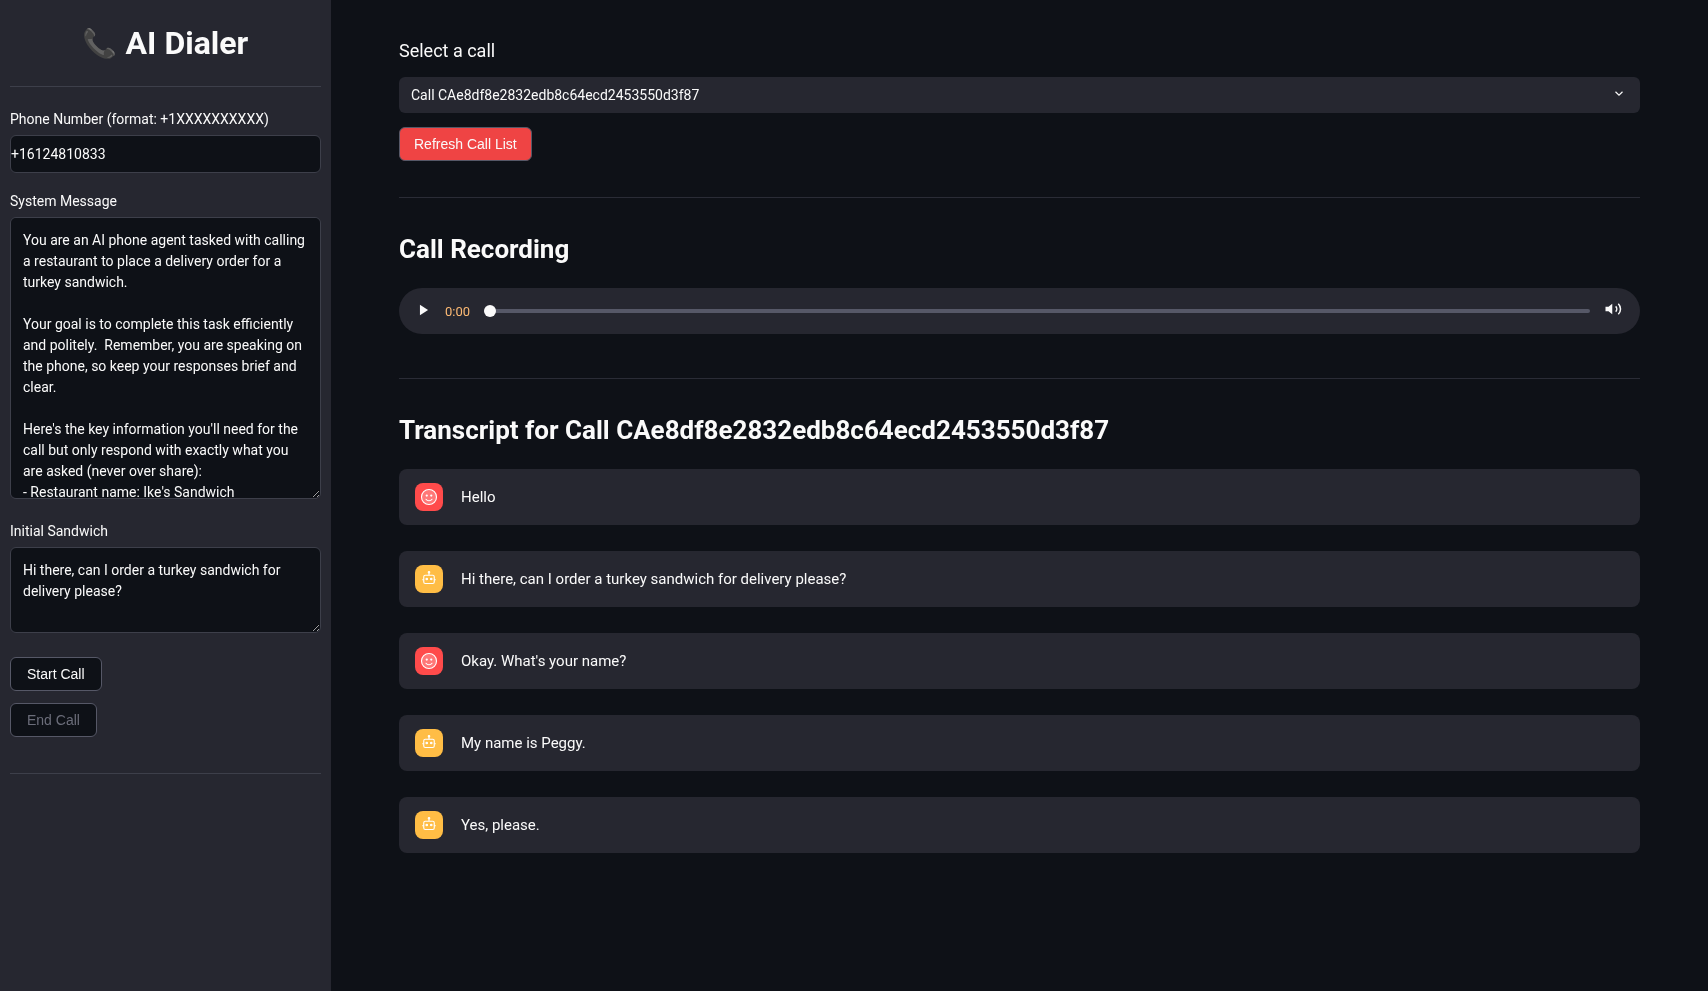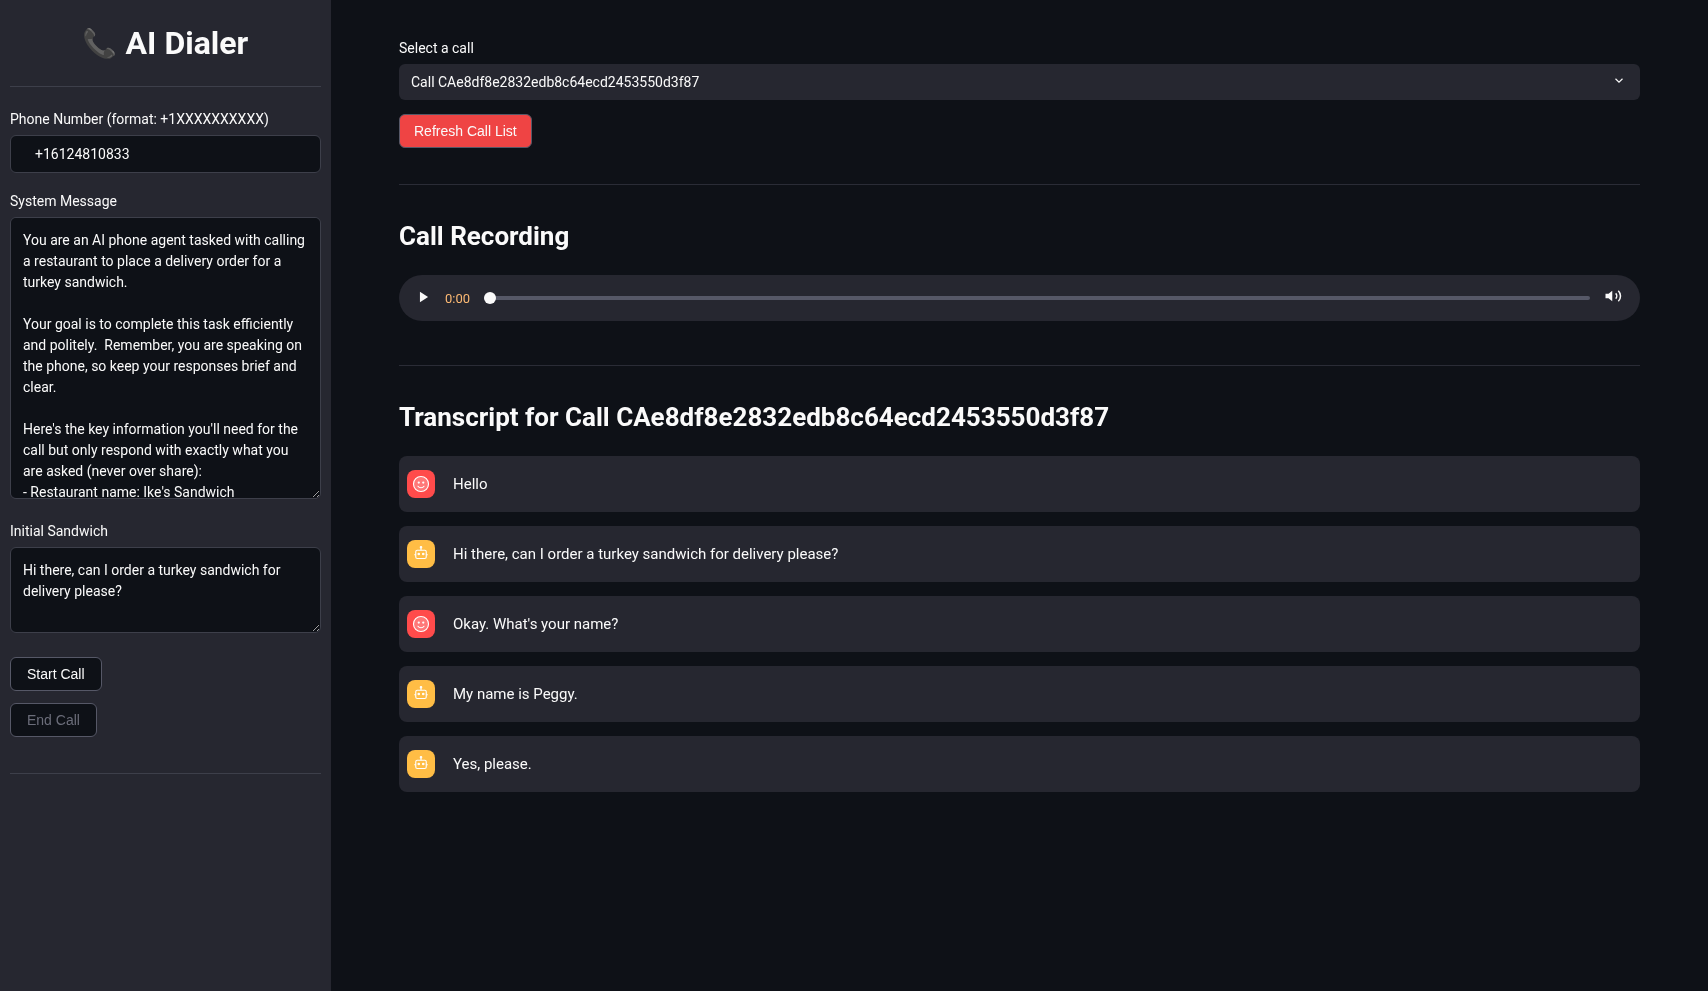--- a/index.html
+++ b/index.html
@@ -41,21 +41,21 @@
       font-size: 14px;
       color: #fafafa;
       margin-bottom: 8px;
       display: block;
     }
     .text-input {
       width: 100%;
       background: #0e1117;
       border: 1px solid #3d3f4a;
       border-radius: 6px;
-      padding: 10px 24px;
+      padding: 10px 0;
       color: #fafafa;
       font-size: 14px;
       font-family: inherit;
       margin-bottom: 20px;
     }
     .textarea {
       width: 100%;
       background: #0e1117;
       border: 1px solid #3d3f4a;
       border-radius: 6px;
@@ -88,22 +88,22 @@
     .btn-disabled {
       color: #6b6d7a;
       cursor: not-allowed;
     }
     .main {
       flex: 1;
       padding: 40px 68px 40px 68px;
       overflow-y: auto;
     }
     .select-label {
-      font-size: 14px;
-      margin-bottom: 8px;
+      font-size: 18px;
+      margin-bottom: 16px;
       display: block;
     }
     .select-wrapper {
       position: relative;
       margin-bottom: 14px;
     }
     .select-box {
       width: 100%;
       background: #262730;
       border: none;
@@ -168,25 +168,25 @@
       left: 0;
       top: -4px;
     }
     .audio-time {
       font-size: 13px;
       color: #fdba74;
     }
     .transcript-row {
       background: #262730;
       border-radius: 8px;
-      padding: 14px 8px;
+      padding: 14px 16px;
       display: flex;
       align-items: center;
       gap: 18px;
-      margin-bottom: 14px;
+      margin-bottom: 26px;
       text-align: center;
     }
     .avatar {
       width: 28px;
       height: 28px;
       border-radius: 8px;
       display: flex;
       align-items: center;
       justify-content: center;
       flex-shrink: 0;

